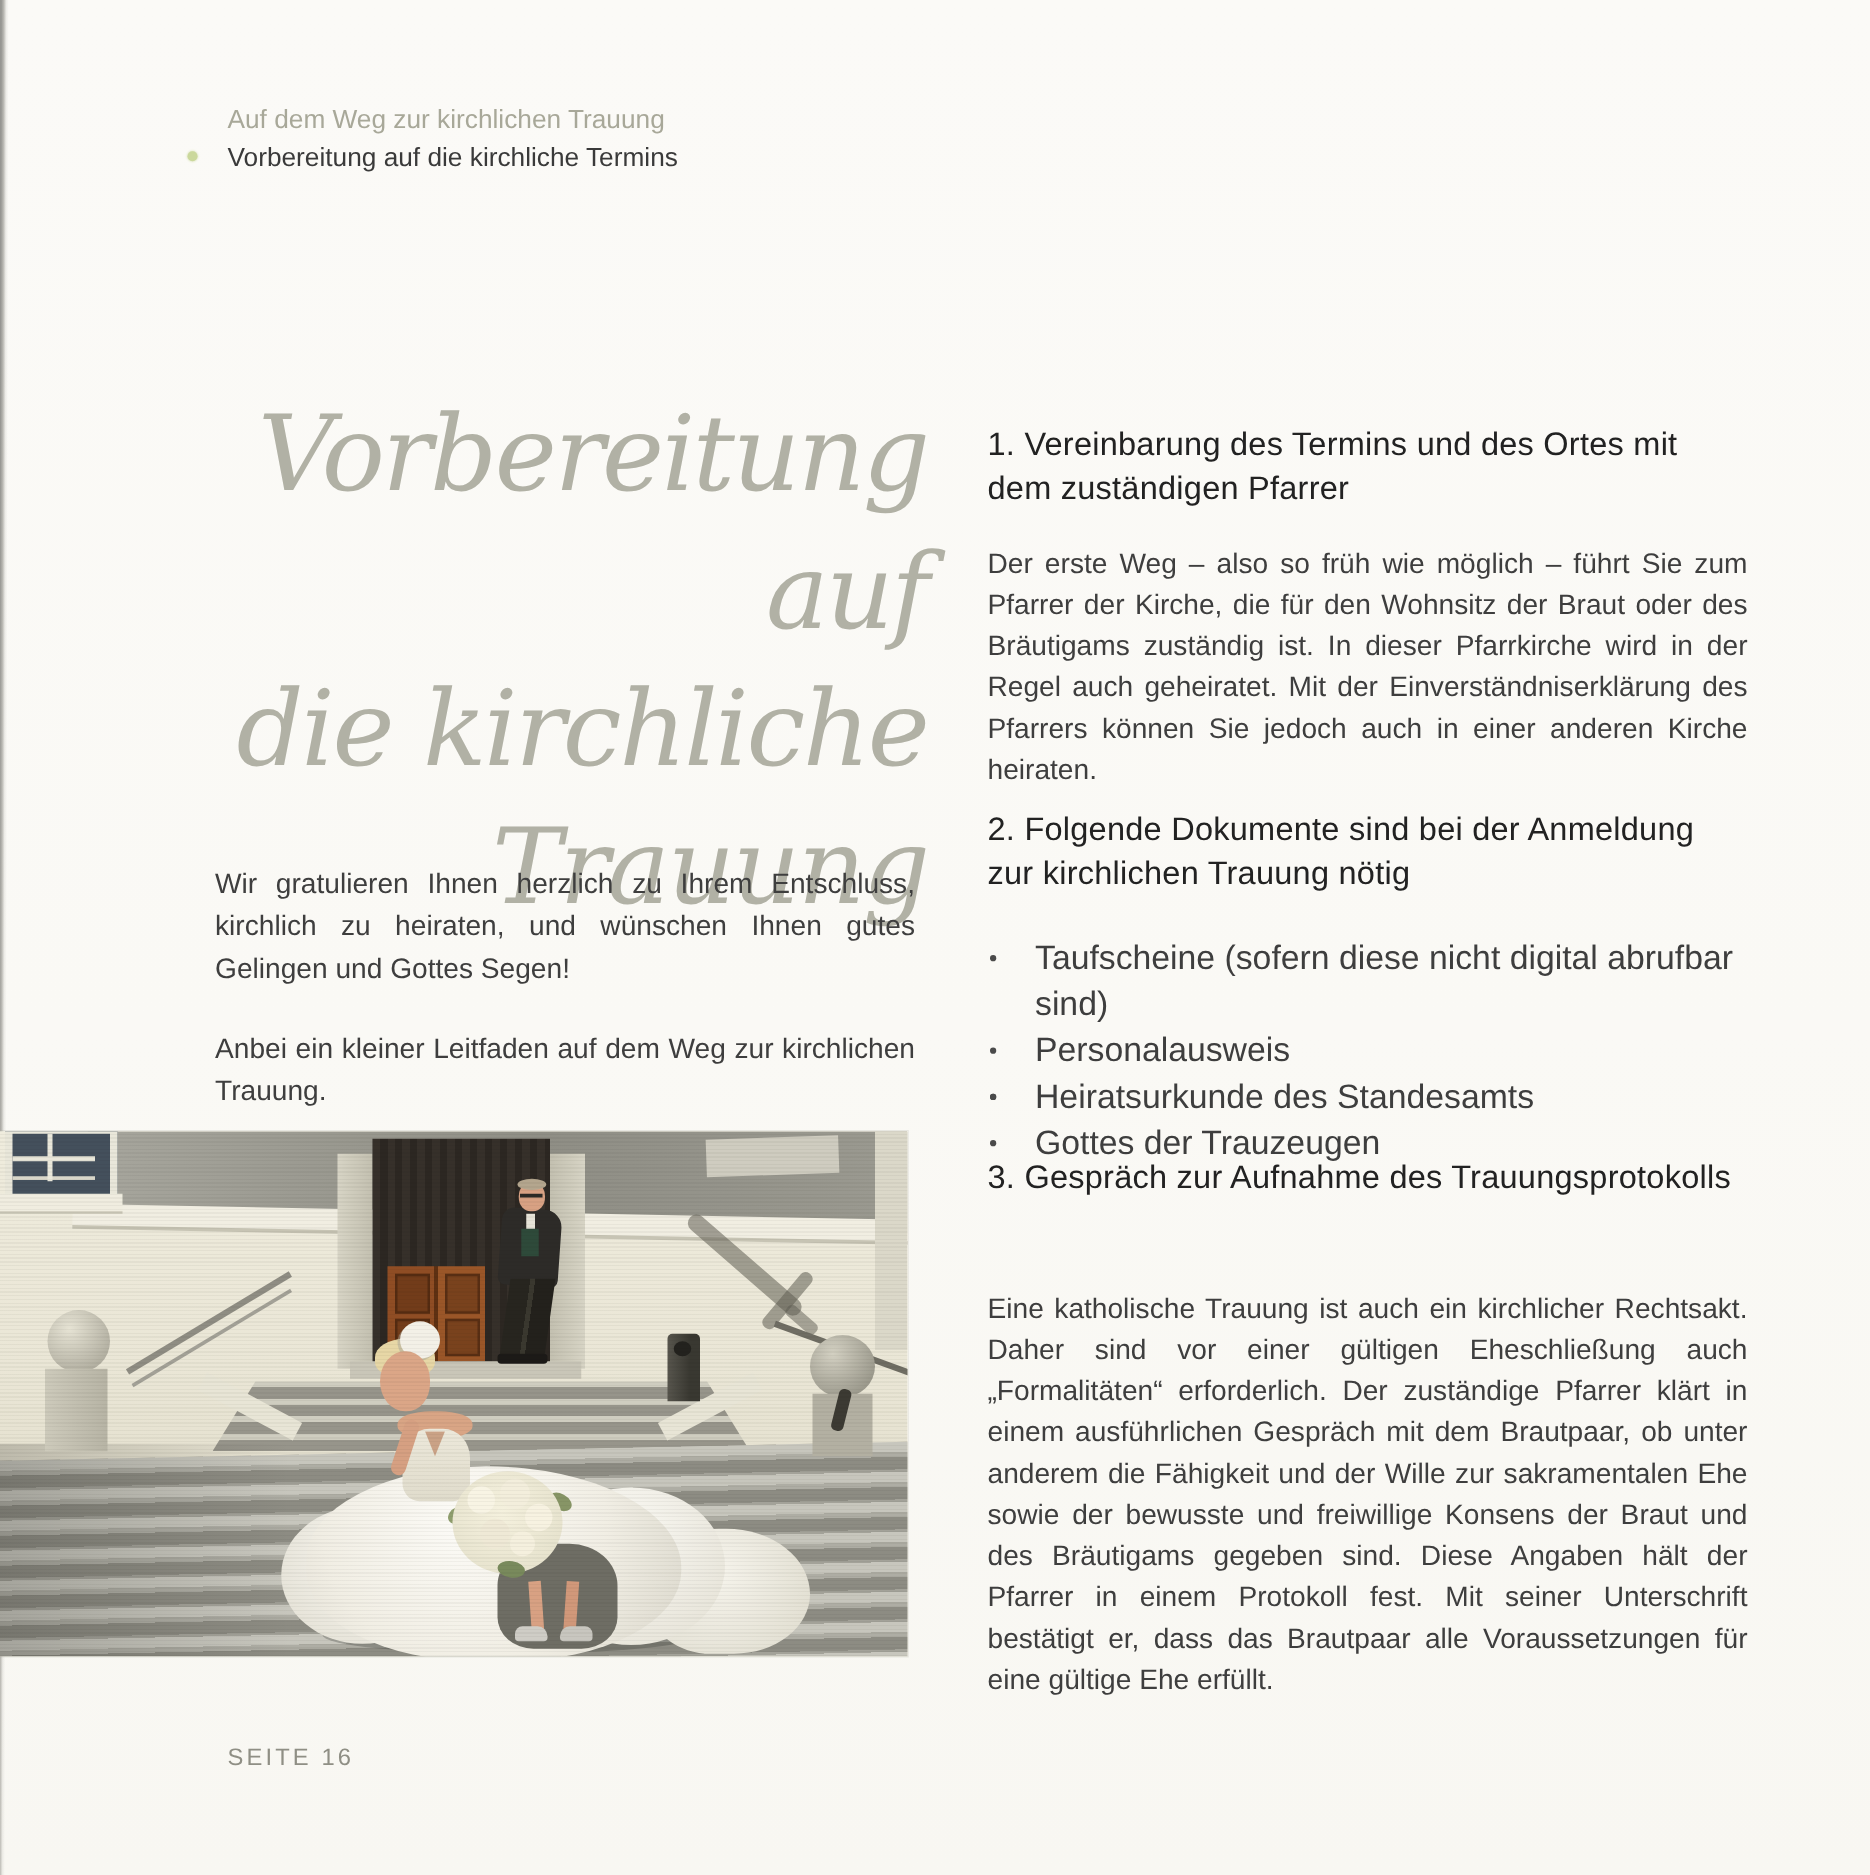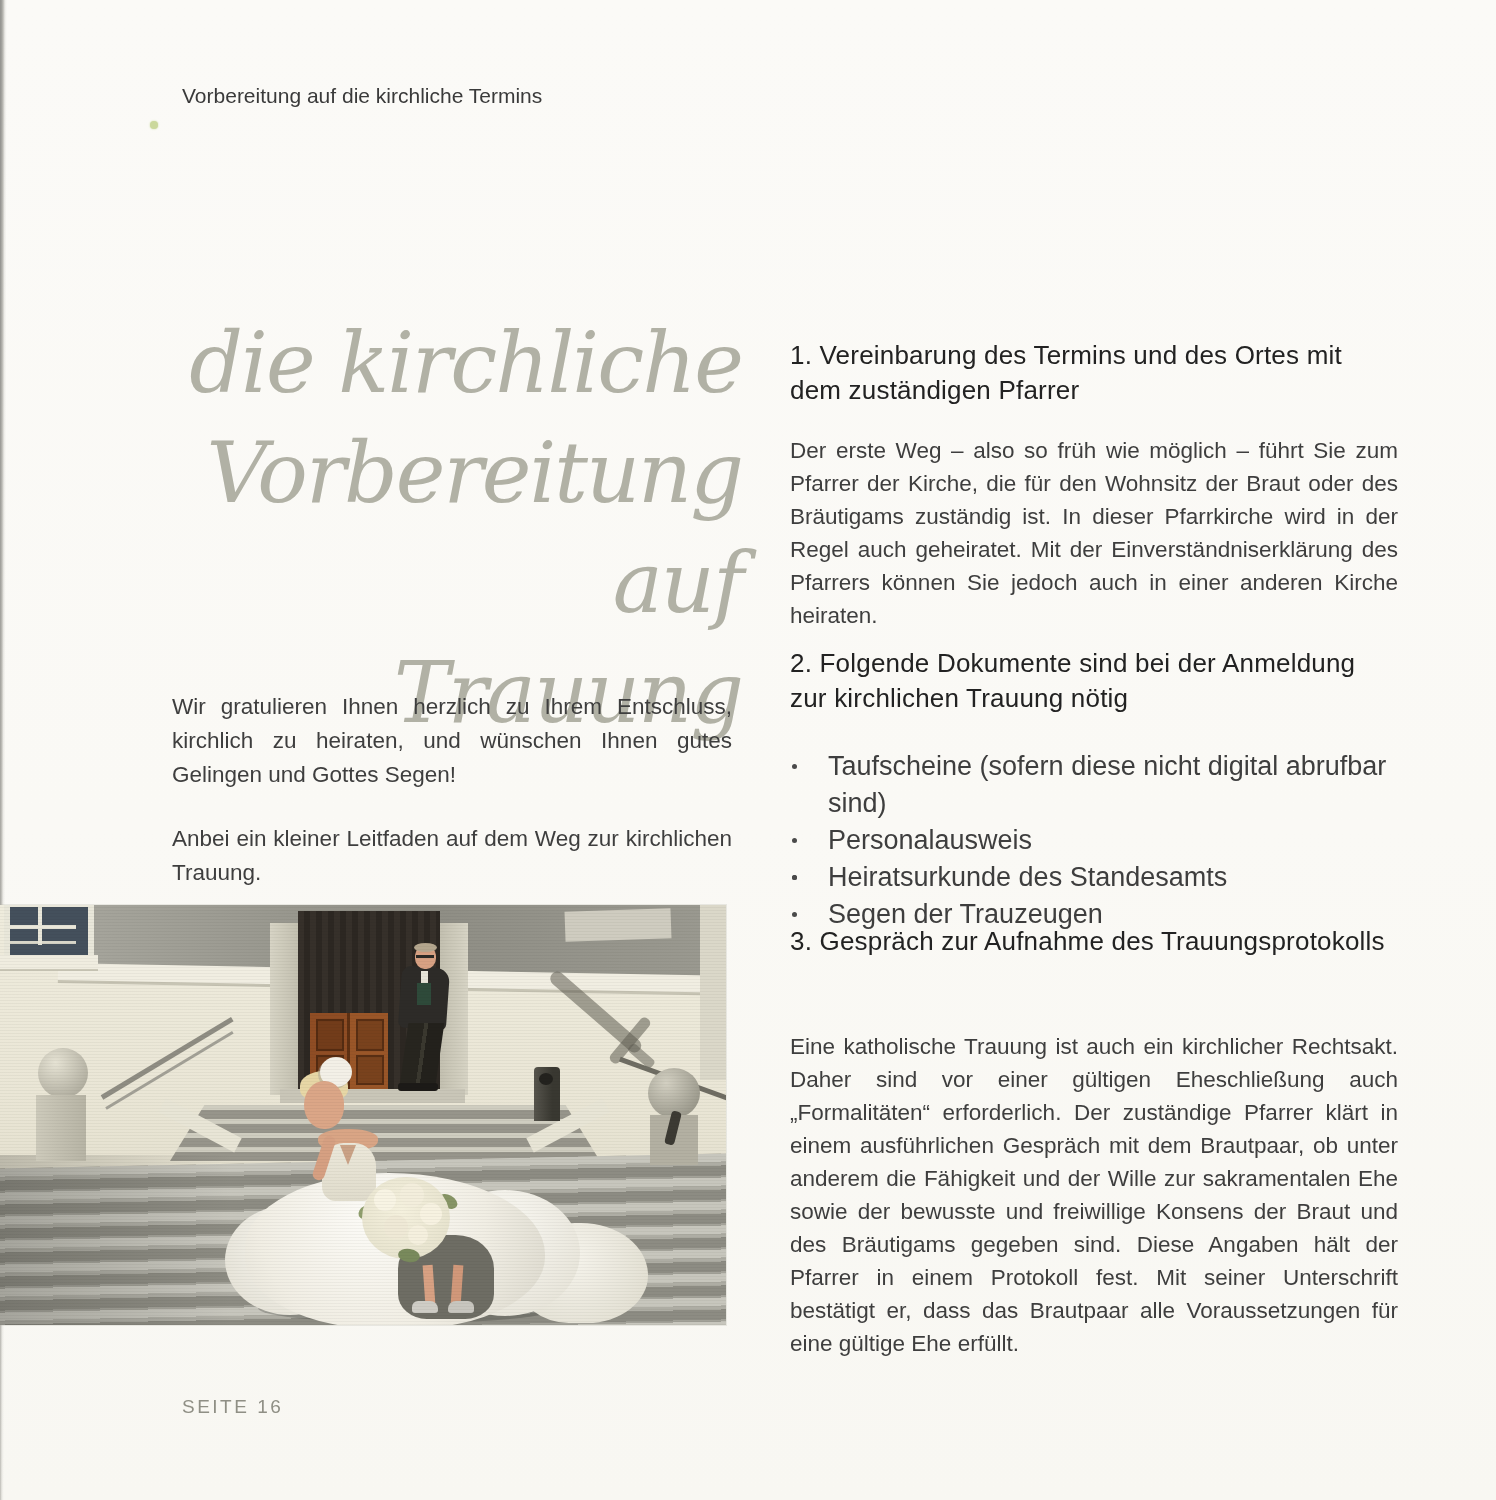--- a/index.html
+++ b/index.html
@@ -201,45 +201,46 @@
 </style>
 </head>
 <body>
 
 <div class="page">
 
   <div class="scan-edge"></div>
 
   <header class="eyebrow">
     <span class="marker-dot"></span>
+    <div class="eyebrow-line1">Auf dem Weg zur kirchlichen Trauung</div>
     <div class="eyebrow-line2">Vorbereitung auf die kirchliche Termins</div>
   </header>
 
   <h1 class="script-title">
+    <span>Vorbereitung auf</span>
     <span>die kirchliche</span>
-    <span>Vorbereitung auf</span>
     <span>Trauung</span>
   </h1>
 
   <div class="intro">
     <p>Wir gratulieren Ihnen herzlich zu Ihrem Entschluss, kirchlich zu heiraten, und wünschen Ihnen gutes Gelingen und Gottes Segen!</p>
     <p>Anbei ein kleiner Leitfaden auf dem Weg zur kirchlichen Trauung.</p>
   </div>
 
   <div class="col-right">
     <h2 class="sec-h h1">1. Vereinbarung des Termins und des Ortes mit dem zuständigen Pfarrer</h2>
     <p class="sec-b b1">Der erste Weg – also so früh wie möglich – führt Sie zum Pfarrer der Kirche, die für den Wohnsitz der Braut oder des Bräutigams zuständig ist. In dieser Pfarrkirche wird in der Regel auch geheiratet. Mit der Einverständniserklärung des Pfarrers können Sie jedoch auch in einer anderen Kirche heiraten.</p>
 
     <h2 class="sec-h h2">2. Folgende Dokumente sind bei der Anmeldung zur kirchlichen Trauung nötig</h2>
     <ul class="blist">
       <li><span class="bdot"></span><span>Taufscheine (sofern diese nicht digital abrufbar sind)</span></li>
       <li><span class="bdot"></span><span>Personalausweis</span></li>
       <li><span class="bdot"></span></li>
       <li><span class="bdot"></span><span>Heiratsurkunde des Standesamts</span></li>
-      <li><span class="bdot"></span><span>Segen der Trauzeugen</span></li>
+      <li><span class="bdot"></span><span>Gottes der Trauzeugen</span></li>
     </ul>
 
     <h2 class="sec-h h3">3. Gespräch zur Aufnahme des Trauungsprotokolls</h2>
     <p class="sec-b b3">Eine katholische Trauung ist auch ein kirchlicher Rechtsakt. Daher sind vor einer gültigen Eheschließung auch „Formalitäten“ erforderlich. Der zuständige Pfarrer klärt in einem ausführlichen Gespräch mit dem Brautpaar, ob unter anderem die Fähigkeit und der Wille zur sakramentalen Ehe sowie der bewusste und freiwillige Konsens der Braut und des Bräutigams gegeben sind. Diese Angaben hält der Pfarrer in einem Protokoll fest. Mit seiner Unterschrift bestätigt er, dass das Brautpaar alle Voraussetzungen für eine gültige Ehe erfüllt.</p>
   </div>
 
   <figure class="photo">
     <div class="ph-grayband"></div>
     <div class="ph-cornice"></div>
     <div class="ph-window">

